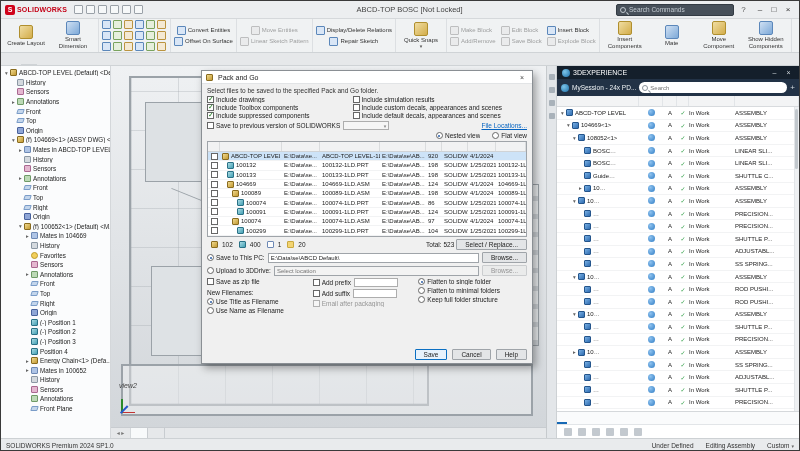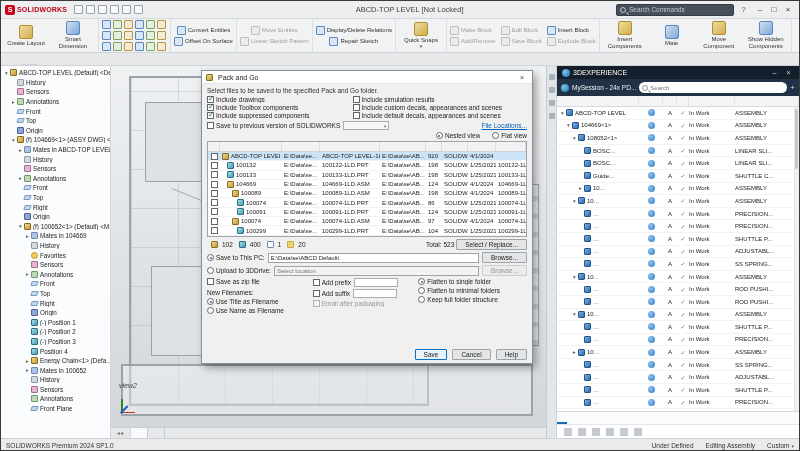--- a/index.html
+++ b/index.html
@@ -203,21 +203,21 @@
       <span class="qic"></span>
     </div>
     <div class="menubar">
         <span class="menu-item"></span>
         <span class="menu-item"></span>
         <span class="menu-item"></span>
         <span class="menu-item"></span>
         <span class="menu-item"></span>
         <span class="menu-item"></span>
       </div>
-    <div class="doc-title">ABCD-TOP LEVEL [Not Locked]</div>
+    <div class="doc-title">ABCD-TOP BOSC [Not Locked]</div>
     <div class="tsearch">
       <span class="mag"></span>
       <input placeholder="Search Commands" style="">
     </div>
     <span class="helpq">?</span>
     <div class="wbtns">
       <span class="wc wc-min"></span>
       <span class="wc wc-max"></span>
       <span class="wc wc-close"></span>
     </div>

